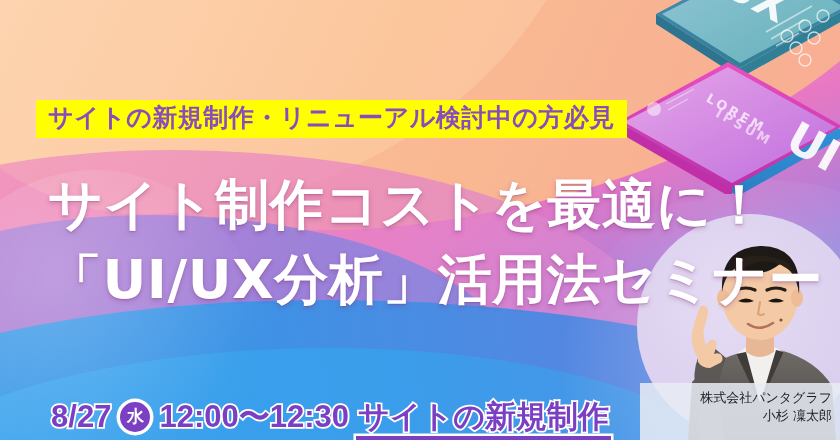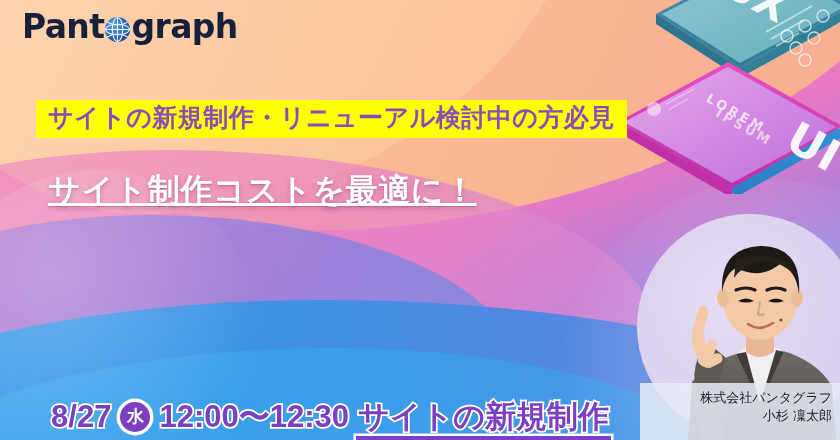--- a/index.html
+++ b/index.html
@@ -86,25 +86,24 @@
     position:absolute;left:36px;top:100px;z-index:30;
     background:#ffff00;padding:5px 12px 7px 12px;
     color:#8a4bbd;font-size:25px;font-weight:700;letter-spacing:.5px;
     white-space:nowrap;line-height:1.05;
     font-family:"DejaVu Sans","Liberation Sans",sans-serif;
   }
 
   
   #title{position:absolute;left:48px;top:168px;z-index:30;}
   #title .tl{
-    color:#ffffff;font-size:32px;font-weight:700;line-height:1.38;
+    color:#ffffff;font-size:54px;font-weight:700;line-height:1.38;
     letter-spacing:.5px;white-space:nowrap;
     font-family:"DejaVu Sans","Liberation Sans",sans-serif;
     text-shadow:0 2px 5px rgba(120,40,110,.30),0 1px 1px rgba(120,40,110,.25);
-    text-decoration:underline;
   }
 
   
   #presenter{position:absolute;right:0;top:196px;width:200px;height:244px;z-index:25;}
   #circle-bg{
     position:absolute;right:-22px;top:18px;width:225px;height:225px;border-radius:50%;
     background:radial-gradient(circle at 42% 38%,#e6dcf4 0%,#ddd2ef 55%,#d3c8ea 100%);
   }
   #photo{position:absolute;right:0;bottom:0;width:200px;height:244px;}
 
@@ -149,36 +148,20 @@
   <div class="wave w-peach-a"></div>
   <div class="wave w-peach-b"></div>
   <div class="wave w-pink-a"></div>
   <div class="wave w-violet"></div>
   <div class="wave w-blue-a"></div>
   <div class="wave w-blue-b"></div>
   <div class="wave w-soft-1"></div>
   <div class="wave w-soft-2"></div>
   <div class="wave w-sheen"></div>
 
-  <div id="logo">
-    <span class="lg-txt">Pant</span>
-    <span class="globe">
-      <svg width="25" height="25" viewBox="0 0 25 25" aria-hidden="true">
-        <g fill="none" stroke="#ffffff" stroke-width="1.1" opacity="0.9">
-          <ellipse cx="12.5" cy="12.5" rx="5.2" ry="12"></ellipse>
-          <ellipse cx="12.5" cy="12.5" rx="12" ry="5.2"></ellipse>
-          <line x1="0.5" y1="12.5" x2="24.5" y2="12.5"></line>
-          <line x1="12.5" y1="0.5" x2="12.5" y2="24.5"></line>
-          <path d="M2 5 Q12.5 11 23 5"></path>
-          <path d="M2 20 Q12.5 14 23 20"></path>
-        </g>
-      </svg>
-    </span>
-    <span class="lg-txt">graph</span>
-  </div>
 
   <div id="phones">
     <svg width="230" height="210" viewBox="0 0 230 210" aria-hidden="true">
       <defs>
         <linearGradient id="gTeal" x1="0" y1="0" x2="1" y2="1">
           <stop offset="0" stop-color="#93c6d9"></stop>
             <stop offset="55" stop-color="#63b0b6"></stop>
           <stop offset="1" stop-color="#3f9aa2"></stop>
         </linearGradient>
         <linearGradient id="gTealSide" x1="0" y1="0" x2="0" y2="1">
@@ -235,20 +218,21 @@
         <text x="126" y="147" fill="#ffffff" font-size="13" font-weight="600" font-family="DejaVu Sans, sans-serif" opacity="0.6" letter-spacing="3" transform="rotate(29 126 147)" text-anchor="middle">IPSUM</text>
         <text x="190" y="176" fill="#ffffff" font-size="44" font-weight="700" font-family="DejaVu Sans, sans-serif" opacity="0.92" transform="rotate(29 190 176)" text-anchor="middle">UI</text>
       </g>
     </svg>
   </div>
 
   <div id="kicker">サイトの新規制作・リニューアル検討中の方必見</div>
 
   <div id="title">
     <div class="tl">サイト制作コストを最適に！</div>
+    <div class="tl">「UI/UX分析」活用法セミナー</div>
   </div>
 
   <div id="presenter">
     <div id="circle-bg"></div>
     <svg id="photo" viewBox="0 0 200 244" aria-hidden="true">
       <defs>
         <linearGradient id="gSuit" x1="0" y1="0" x2="0" y2="1">
           <stop offset="0" stop-color="#6e6a66"></stop>
             <stop offset="1" stop-color="#4a4744"></stop>
         </linearGradient>

